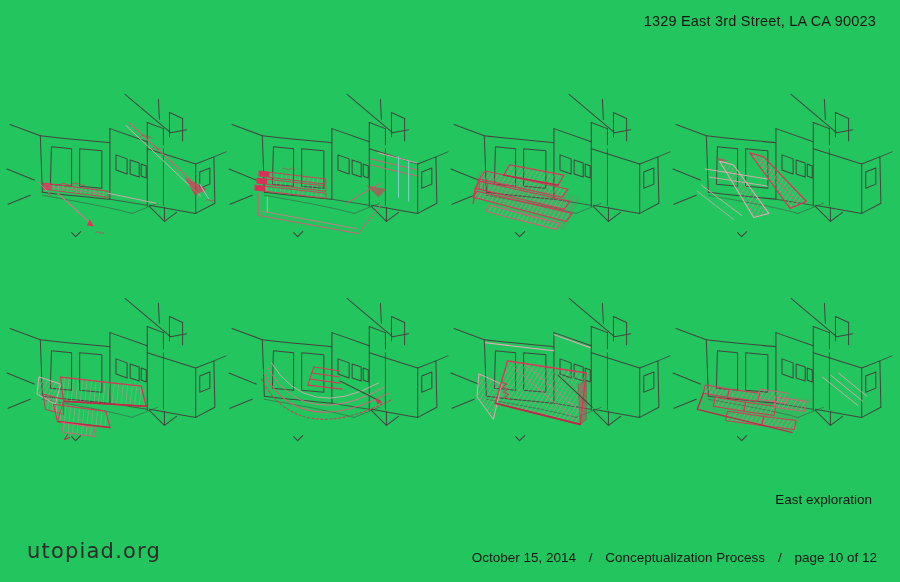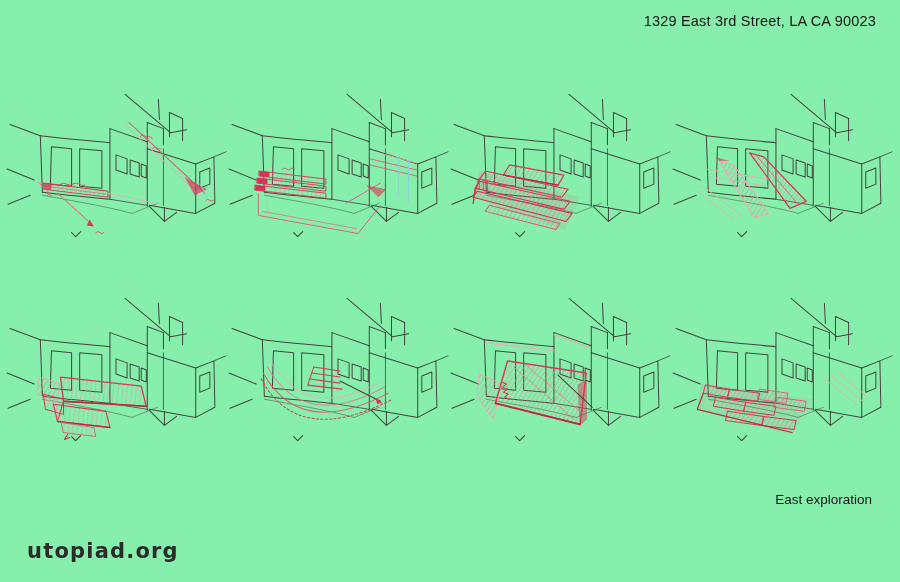--- a/index.html
+++ b/index.html
@@ -1,29 +1,29 @@
 <!DOCTYPE html>
 <html><head>
 <meta charset="utf-8">
 <style>
   html,body{margin:0;padding:0;}
   body{
     width:900px;height:582px;background:#ffffff;overflow:hidden;position:relative;
     font-family:"Liberation Sans",sans-serif;color:#1c1c1c;
   }
-  .page{position:absolute;inset:0;background:#86efac;}
+  .page{position:absolute;inset:0;background:#22c55e;}
   .address{
     position:absolute;top:13px;right:24px;font-size:14.5px;letter-spacing:.2px;color:#151515;
   }
   .caption{
     position:absolute;top:492px;right:28px;font-size:13.5px;color:#151515;
   }
   .brand{
     position:absolute;left:27px;top:539px;font-family:"DejaVu Sans",sans-serif;
-    font-size:21px;font-weight:700;letter-spacing:1.2px;color:#2b2b2b;
+    font-size:21px;font-weight:400;letter-spacing:1.2px;color:#2b2b2b;
   }
   .footer-meta{
     position:absolute;right:23px;top:550px;font-size:13.5px;color:#151515;white-space:nowrap;
   }
   .footer-meta .sep{margin:0 9px;}
   .grid{
     position:absolute;left:5px;top:84px;width:890px;
     display:grid;grid-template-columns:repeat(4,222px);grid-auto-rows:172px;row-gap:32px;
   }
   .cell{width:222px;height:172px;}
@@ -253,14 +253,21 @@
         </g>
       </svg>
     </div>
 
   </div>
 
   <div class="caption">East exploration</div>
 
   <div class="brand">utopiad.org</div>
 
+  <div class="footer-meta">
+    <span>October 15, 2014</span>
+    <span class="sep">/</span>
+    <span>Conceptualization Process</span>
+    <span class="sep">/</span>
+    <span>page 10 of 12</span>
+  </div>
 
 </div>
 
 </body></html>

